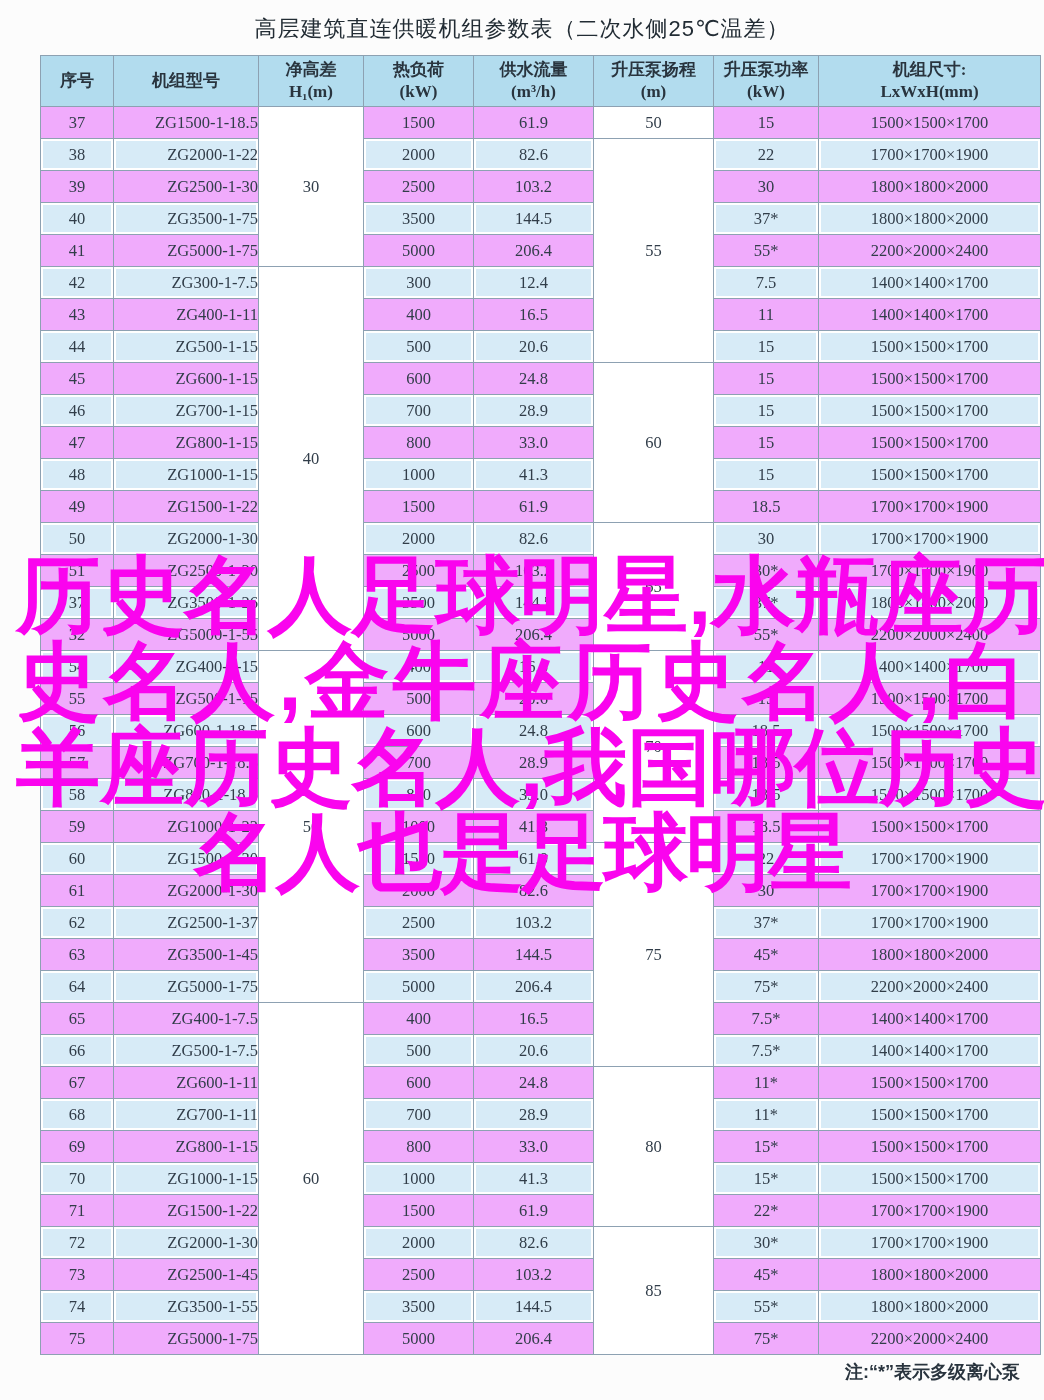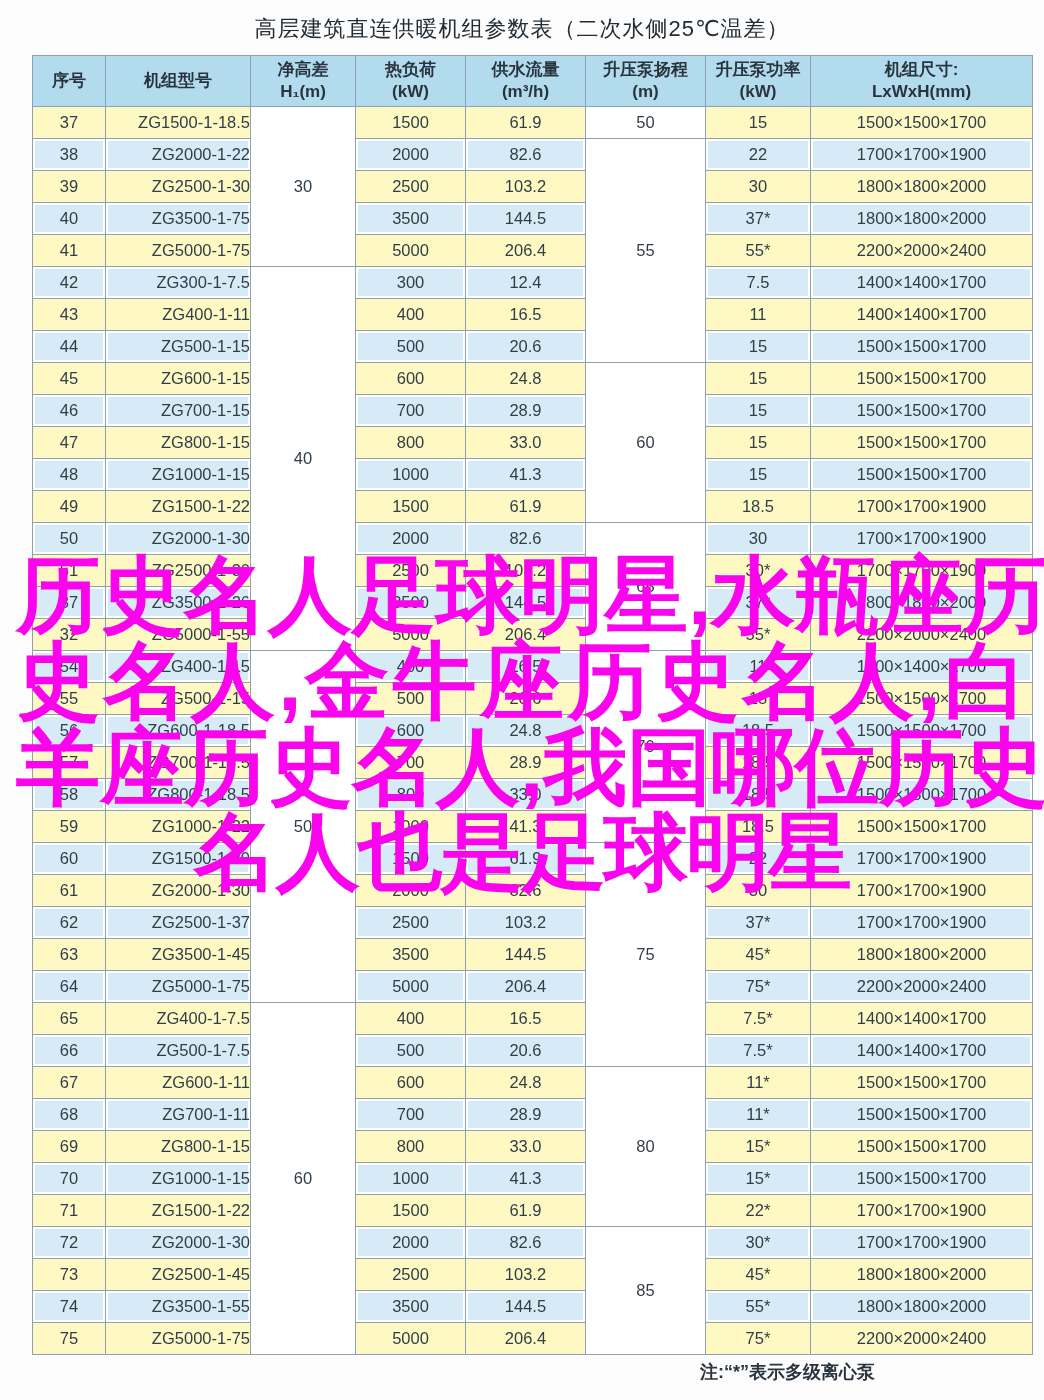--- a/index.html
+++ b/index.html
@@ -7,41 +7,42 @@
     width:1044px;height:1400px;position:relative;overflow:hidden;
     background:#fcfcfc;
     font-family:"Liberation Sans","DejaVu Sans",sans-serif;
   }
   .doc-title{
     position:absolute;top:14px;left:0;width:100%;
     text-align:center;font-size:22px;font-weight:normal;color:#222c34;
     letter-spacing:1px;
   }
   table.spec{
-    position:absolute;left:32px;top:55px;width:1000px;
+    position:absolute;left:40px;top:55px;width:1000px;
     border-collapse:collapse;table-layout:fixed;
-    background:#fef9c3;
+    background:#f0abfc;
+    font-family:Liberation Serif, serif;
   }
   .spec th,.spec td{border:1px solid #8da1b2;overflow:hidden;}
   .spec thead th{
     height:50px;background:#b2dcee;
     font-size:17px;font-weight:600;color:#29343e;line-height:1.3;
     text-align:center;padding:0;
   }
   .spec td{
     height:31px;padding:0;
     font-size:16.5px;color:#313d49;text-align:center;
     white-space:nowrap;
   }
   .spec td.model{text-align:right;padding-left:12px;}
   .spec tr.blue td{background:#d7ebf7;box-shadow:inset 0 0 0 2px #ffffff;}
   .spec td.merged{background:#ffffff !important;box-shadow:none !important;font-size:16.5px;}
   .foot-note{
     position:absolute;top:1360px;left:700px;width:320px;
-    text-align:left;font-size:18px;font-weight:600;color:#29343e;
+    text-align:right;font-size:18px;font-weight:600;color:#29343e;
   }
   .wm-line{
     position:absolute;left:16px;width:1012px;z-index:5;
     display:flex;justify-content:space-between;align-items:center;
     font-size:84px;line-height:86px;font-weight:bold;color:#fa04ee;
     white-space:nowrap;pointer-events:none;
   }
   .wm-line.center{justify-content:center;letter-spacing:-2px;font-family:Liberation Serif, serif;}
   .wm-line span{display:block;}
 </style>

